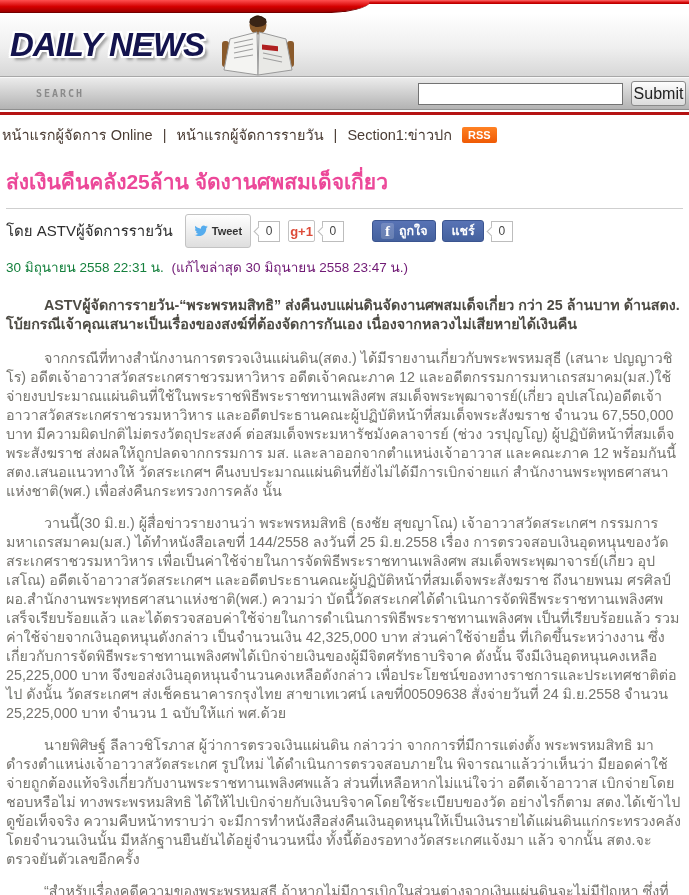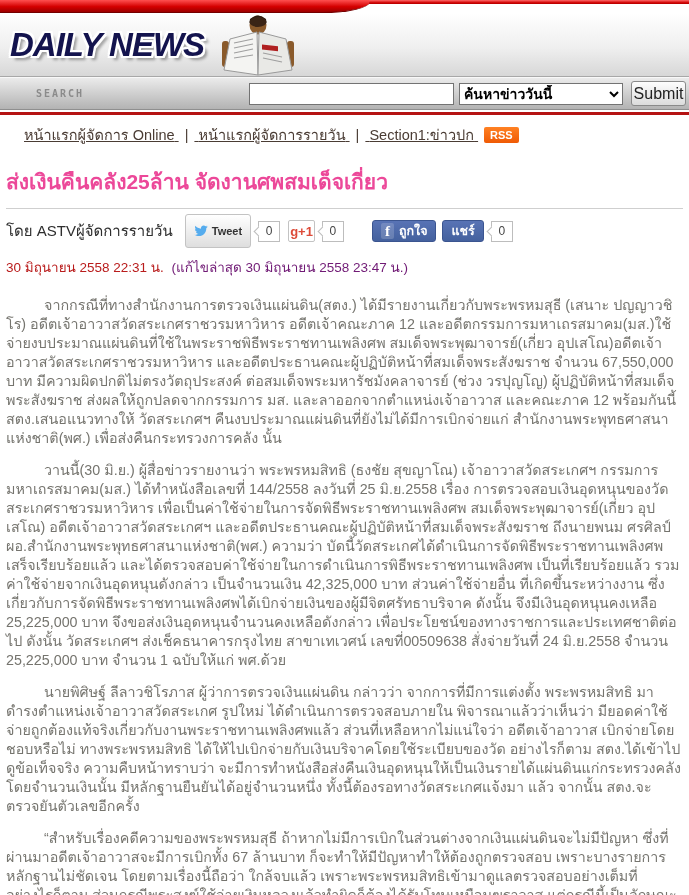--- a/index.html
+++ b/index.html
@@ -79,22 +79,22 @@
     border: 1px solid #8a8a8a; border-radius: 3px;
     background: linear-gradient(#fdfdfd, #dcdcdc);
     font-size: 16px; color: #222;
     cursor: pointer;
   }
 
   .red-rule { height: 3px; background: #b51313; margin-top: 2px; }
 
   
   .nav-row {
-    padding: 8px 6px 7px 24px;
-    font-size: 14.5px; color: #4a3c34; text-decoration: underline;
+    padding: 8px 6px 7px 2px;
+    font-size: 14.5px; color: #4a3c34;
   }
   .nav-link { color: #4a3c34; text-decoration: none; cursor: pointer; }
   .nav-sep { margin: 0 6px; color: #4a3c34; }
   .rss-badge {
     display: inline-block;
     background: linear-gradient(#ff8123, #ef5a05);
     color: #fff; font-size: 11px; font-weight: bold;
     padding: 2px 6px 2px 6px; margin-left: 6px;
     border-radius: 2px; cursor: pointer;
     vertical-align: 1px;
@@ -156,21 +156,21 @@
   }
   .fb-btn + .fb-btn { margin-left: 6px; }
   .fb-f {
     font-family: "Liberation Serif", serif;
     font-size: 15px; font-weight: bold; color: #fff;
     background: rgba(255,255,255,0.18);
     border-radius: 2px; padding: 0 4px; line-height: 16px;
   }
 
   .date-row { margin: 12px 0 2px 0; font-size: 13.5px; }
-  .date-primary { color: #b91c1c; }
+  .date-primary { color: #15803d; }
   .date-updated { color: #701a75; margin-left: 4px; }
 
   .article-body { margin-top: 18px; }
   .article-body p {
     font-size: 14.3px; line-height: 1.33;
     text-indent: 38px;
     margin-bottom: 13px;
     color: #75746e;
     text-align: left;
   }
@@ -208,23 +208,20 @@
       <line x1="24" y1="43" x2="43" y2="40"></line>
       <line x1="53" y1="38" x2="72" y2="42"></line>
       <line x1="53" y1="43" x2="72" y2="47"></line>
     </g>
   </svg>
 </div>
 
 <div class="search-band">
   <span class="search-label">SEARCH</span>
   <input class="search-input" type="text" value="" style="">
-  <select class="search-select">
-    <option>ค้นหาข่าววันนี้</option>
-  </select>
   <button class="search-submit">Submit</button>
 </div>
 
 <div class="red-rule"></div>
 
 <div class="nav-row">
   <a class="nav-link">หน้าแรกผู้จัดการ Online</a>
   <span class="nav-sep">|</span>
   <a class="nav-link">หน้าแรกผู้จัดการรายวัน</a>
   <span class="nav-sep">|</span>
@@ -260,19 +257,20 @@
       <span class="count-bubble">0</span>
     </span>
   </div>
 
   <div class="date-row">
     <span class="date-primary">30 มิถุนายน 2558 22:31 น.</span>
     <span class="date-updated">(แก้ไขล่าสุด 30 มิถุนายน 2558 23:47 น.)</span>
   </div>
 
   <div class="article-body">
+    <p class="lead">ASTVผู้จัดการรายวัน-“พระพรหมสิทธิ” ส่งคืนงบแผ่นดินจัดงานศพสมเด็จเกี่ยว กว่า 25 ล้านบาท ด้านสตง. โบ้ยกรณีเจ้าคุณเสนาะเป็นเรื่องของสงฆ์ที่ต้องจัดการกันเอง เนื่องจากหลวงไม่เสียหายได้เงินคืน</p>
     <p>จากกรณีที่ทางสำนักงานการตรวจเงินแผ่นดิน(สตง.) ได้มีรายงานเกี่ยวกับพระพรหมสุธี (เสนาะ ปญญาวชิโร) อดีตเจ้าอาวาสวัดสระเกศราชวรมหาวิหาร อดีตเจ้าคณะภาค 12 และอดีตกรรมการมหาเถรสมาคม(มส.)ใช้จ่ายงบประมาณแผ่นดินที่ใช้ในพระราชพิธีพระราชทานเพลิงศพ สมเด็จพระพุฒาจารย์(เกี่ยว อุปเสโณ)อดีตเจ้าอาวาสวัดสระเกศราชวรมหาวิหาร และอดีตประธานคณะผู้ปฏิบัติหน้าที่สมเด็จพระสังฆราช จำนวน 67,550,000 บาท มีความผิดปกติไม่ตรงวัตถุประสงค์ ต่อสมเด็จพระมหารัชมังคลาจารย์ (ช่วง วรปุญโญ) ผู้ปฏิบัติหน้าที่สมเด็จพระสังฆราช ส่งผลให้ถูกปลดจากกรรมการ มส. และลาออกจากตำแหน่งเจ้าอาวาส และคณะภาค 12 พร้อมกันนี้ สตง.เสนอแนวทางให้ วัดสระเกศฯ คืนงบประมาณแผ่นดินที่ยังไม่ได้มีการเบิกจ่ายแก่ สำนักงานพระพุทธศาสนาแห่งชาติ(พศ.) เพื่อส่งคืนกระทรวงการคลัง นั้น</p>
     <p>วานนี้(30 มิ.ย.) ผู้สื่อข่าวรายงานว่า พระพรหมสิทธิ (ธงชัย สุขญาโณ) เจ้าอาวาสวัดสระเกศฯ กรรมการมหาเถรสมาคม(มส.) ได้ทำหนังสือเลขที่ 144/2558 ลงวันที่ 25 มิ.ย.2558 เรื่อง การตรวจสอบเงินอุดหนุนของวัดสระเกศราชวรมหาวิหาร เพื่อเป็นค่าใช้จ่ายในการจัดพิธีพระราชทานเพลิงศพ สมเด็จพระพุฒาจารย์(เกี่ยว อุปเสโณ) อดีตเจ้าอาวาสวัดสระเกศฯ และอดีตประธานคณะผู้ปฏิบัติหน้าที่สมเด็จพระสังฆราช ถึงนายพนม ศรศิลป์ ผอ.สำนักงานพระพุทธศาสนาแห่งชาติ(พศ.) ความว่า บัดนี้วัดสระเกศได้ดำเนินการจัดพิธีพระราชทานเพลิงศพ เสร็จเรียบร้อยแล้ว และได้ตรวจสอบค่าใช้จ่ายในการดำเนินการพิธีพระราชทานเพลิงศพ เป็นที่เรียบร้อยแล้ว รวมค่าใช้จ่ายจากเงินอุดหนุนดังกล่าว เป็นจำนวนเงิน 42,325,000 บาท ส่วนค่าใช้จ่ายอื่น ที่เกิดขึ้นระหว่างงาน ซึ่งเกี่ยวกับการจัดพิธีพระราชทานเพลิงศพได้เบิกจ่ายเงินของผู้มีจิตศรัทธาบริจาค ดังนั้น จึงมีเงินอุดหนุนคงเหลือ 25,225,000 บาท จึงขอส่งเงินอุดหนุนจำนวนคงเหลือดังกล่าว เพื่อประโยชน์ของทางราชการและประเทศชาติต่อไป ดังนั้น วัดสระเกศฯ ส่งเช็คธนาคารกรุงไทย สาขาเทเวศน์ เลขที่00509638 สั่งจ่ายวันที่ 24 มิ.ย.2558 จำนวน 25,225,000 บาท จำนวน 1 ฉบับให้แก่ พศ.ด้วย</p>
     <p>นายพิศิษฐ์ ลีลาวชิโรภาส ผู้ว่าการตรวจเงินแผ่นดิน กล่าวว่า จากการที่มีการแต่งตั้ง พระพรหมสิทธิ มาดำรงตำแหน่งเจ้าอาวาสวัดสระเกศ รูปใหม่ ได้ดำเนินการตรวจสอบภายใน พิจารณาแล้วว่าเห็นว่า มียอดค่าใช้จ่ายถูกต้องแท้จริงเกี่ยวกับงานพระราชทานเพลิงศพแล้ว ส่วนที่เหลือหากไม่แน่ใจว่า อดีตเจ้าอาวาส เบิกจ่ายโดยชอบหรือไม่ ทางพระพรหมสิทธิ ได้ให้ไปเบิกจ่ายกับเงินบริจาคโดยใช้ระเบียบของวัด อย่างไรก็ตาม สตง.ได้เข้าไปดูข้อเท็จจริง ความคืบหน้าทราบว่า จะมีการทำหนังสือส่งคืนเงินอุดหนุนให้เป็นเงินรายได้แผ่นดินแก่กระทรวงคลัง โดยจำนวนเงินนั้น มีหลักฐานยืนยันได้อยู่จำนวนหนึ่ง ทั้งนี้ต้องรอทางวัดสระเกศแจ้งมา แล้ว จากนั้น สตง.จะตรวจยันตัวเลขอีกครั้ง</p>
     <p>“สำหรับเรื่องคดีความของพระพรหมสุธี ถ้าหากไม่มีการเบิกในส่วนต่างจากเงินแผ่นดินจะไม่มีปัญหา ซึ่งที่ผ่านมาอดีตเจ้าอาวาสจะมีการเบิกทั้ง 67 ล้านบาท ก็จะทำให้มีปัญหาทำให้ต้องถูกตรวจสอบ เพราะบางรายการหลักฐานไม่ชัดเจน โดยตามเรื่องนี้ถือว่า ใกล้จบแล้ว เพราะพระพรหมสิทธิเข้ามาดูแลตรวจสอบอย่างเต็มที่ อย่างไรก็ตาม ส่วนกรณีพระสงฆ์ใช้จ่ายเงินหลวงแล้วทำผิดก็ต้องได้รับโทษเหมือนฆราวาส แต่กรณีนี้เป็นลักษณะเงินอุดหนุน ส่วนที่จ่ายไปแล้วถูกต้องก็ถือว่า จบ ส่วนที่เบิกจ่ายยังไม่ถูกต้อง ถือว่า เป็นการทดลองจ่าย เพราะได้นำเงินส่วนนี้มาคืนหลวง จึงไม่ทำให้หลวงเกิดความเสียหายก็ไม่มีอะไร เป็นเรื่องของทางคณะสงฆ์และวัดสระเกศว่า จะไปดำเนินการอย่างไรภายในกับกรณีที่เกิดขึ้น ซึ่งถือว่า สตง.ได้ดำเนินการอย่างละมุนละม่อมที่สุด ให้โอกาสอย่างเต็มที่แล้ว”นายพิศิษฐ์ กล่าว</p>
   </div>
 
 </div>
 
 </body></html>

